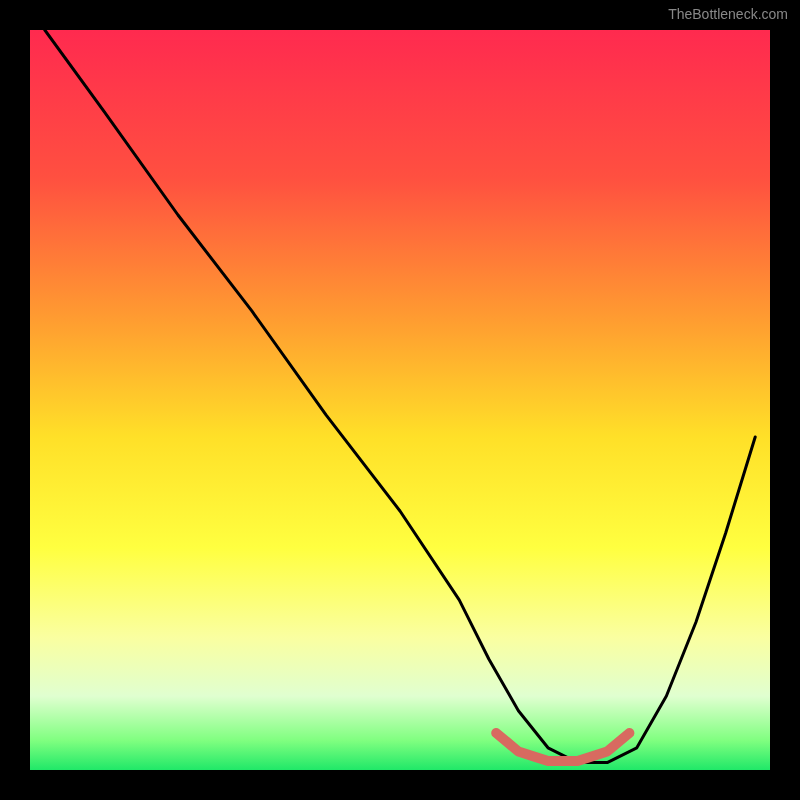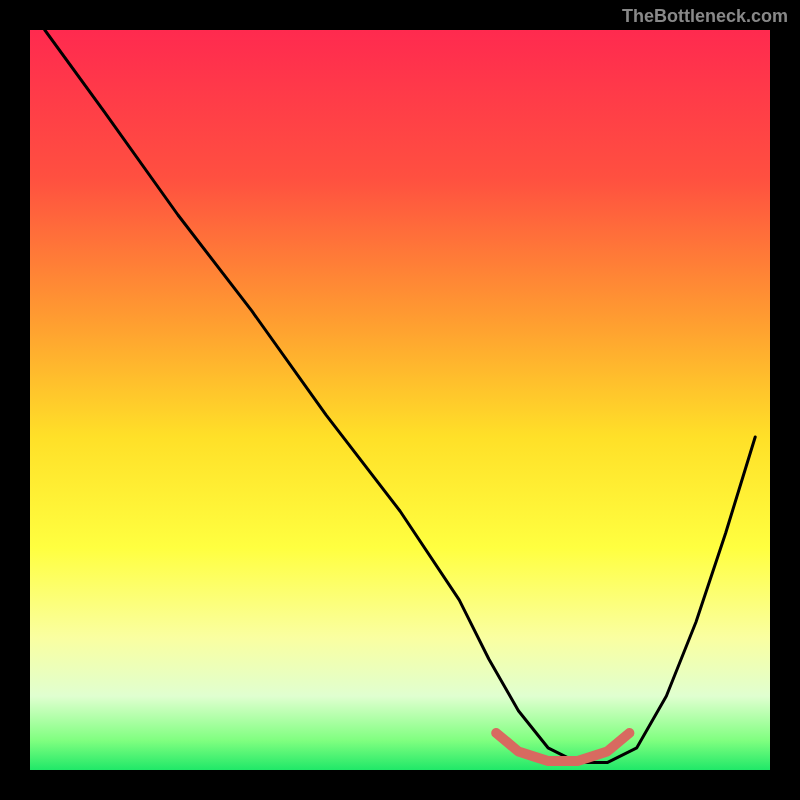--- a/index.html
+++ b/index.html
@@ -13,22 +13,22 @@
   .container {
     position: relative;
     width: 800px;
     height: 800px;
   }
   .watermark {
     position: absolute;
     top: 6px;
     right: 12px;
     color: #888;
-    font-size: 18px;
-    font-weight: 700;
+    font-size: 14px;
+    font-weight: 400;
     z-index: 10;
   }
   .plot-area {
     position: absolute;
     left: 30px;
     top: 30px;
     width: 740px;
     height: 740px;
   }
   svg {

